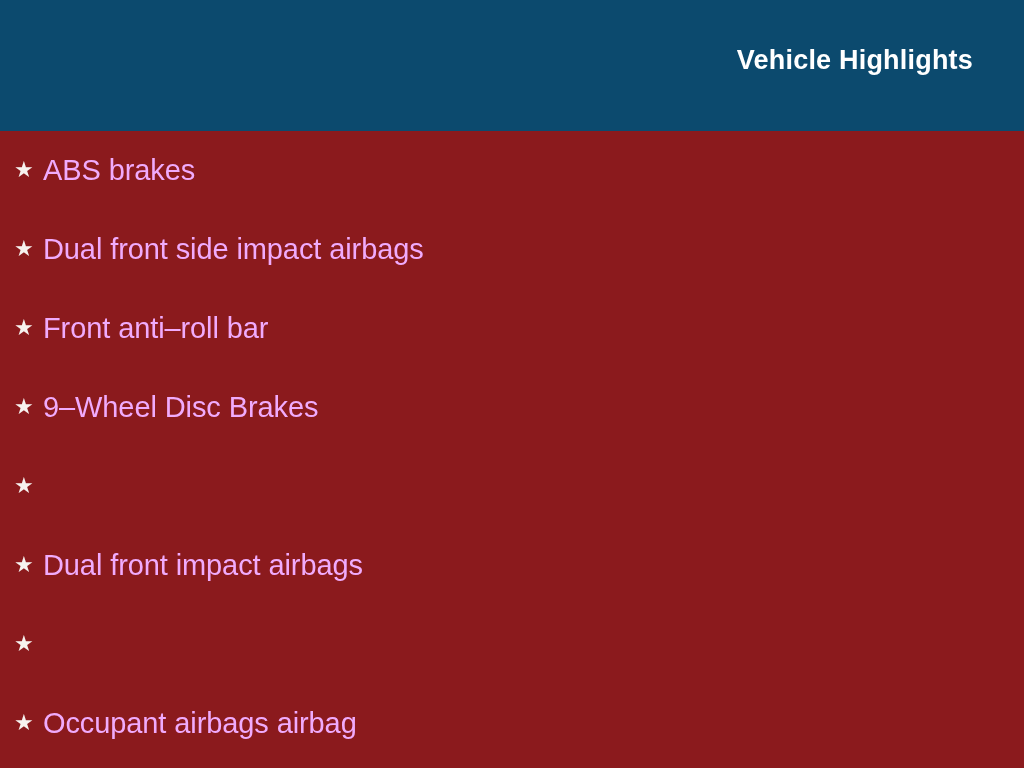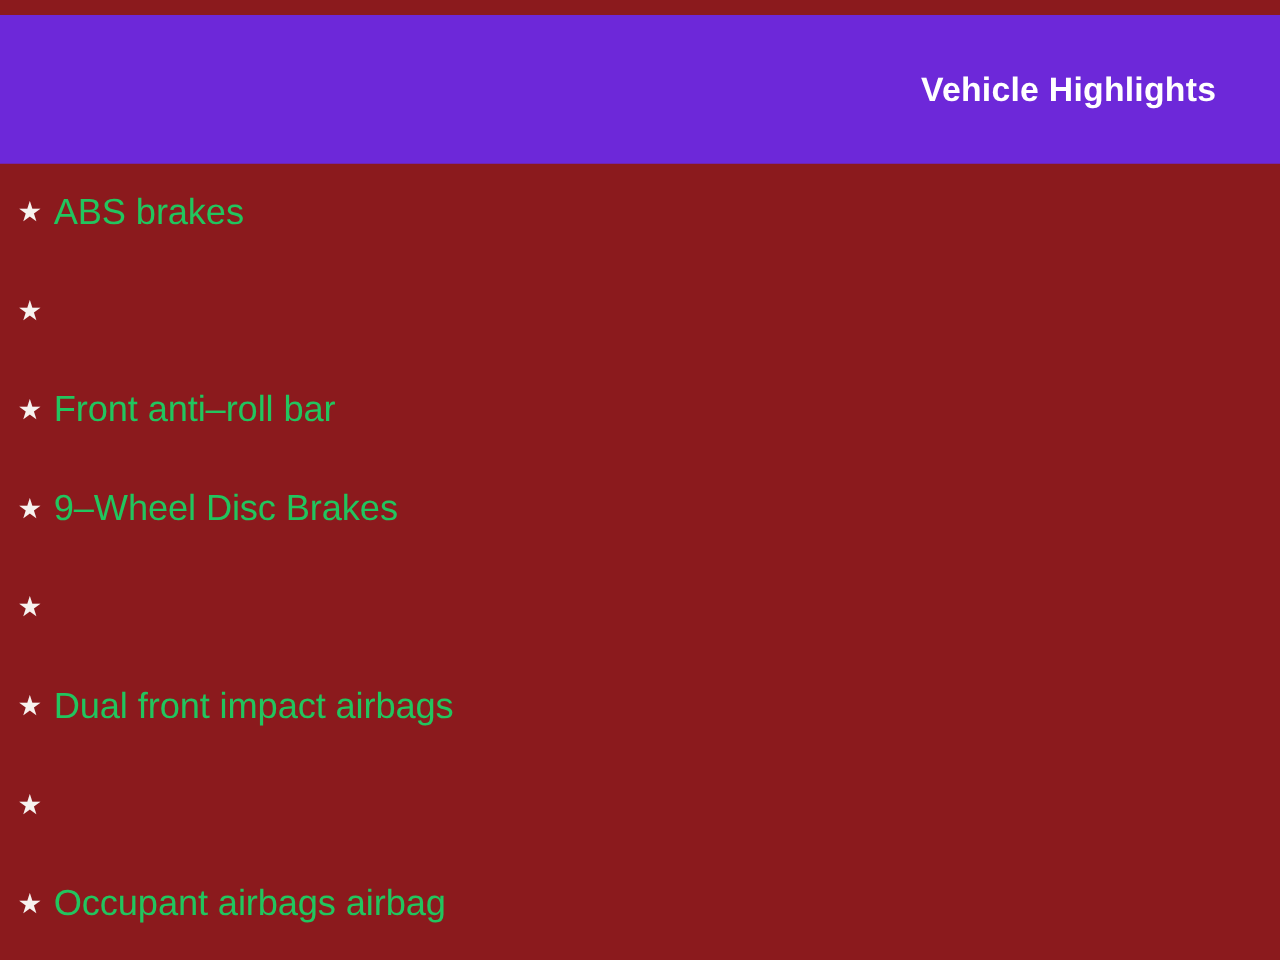--- a/index.html
+++ b/index.html
@@ -22,23 +22,22 @@
     overflow: hidden;
   }
 
   
   .header-band {
     position: absolute;
     left: 0;
     top: 0;
     width: 1024px;
     height: 131px;
-    background: #6d28d9;
+    background: #0c4a6e;
     box-sizing: border-box;
-    margin-top: 12px;
   }
 
   .header-title {
     position: absolute;
     right: 51px;
     top: 47px;
     color: #ffffff;
     font-family: "Liberation Sans", sans-serif;
     font-size: 27px;
     font-weight: bold;
@@ -87,21 +86,21 @@
     font-size: 22px;
     line-height: 1;
     text-align: left;
     display: inline-block;
     position: relative;
     top: -1px;
   }
 
   .bullet-text {
     flex: 1 1 auto;
-    color: #22c55e;
+    color: #f0abfc;
     font-family: "Liberation Sans", sans-serif;
     font-size: 29px;
     font-weight: 400;
     line-height: 1.15;
     letter-spacing: -0.1px;
     white-space: nowrap;
   }
 </style>
 </head>
 <body>
@@ -115,20 +114,21 @@
   <div class="body-area">
     <ul class="bullet-list">
 
       <li class="bullet-item">
         <span class="star-icon">★</span>
         <span class="bullet-text">ABS brakes</span>
       </li>
 
       <li class="bullet-item">
         <span class="star-icon">★</span>
+        <span class="bullet-text">Dual front side impact airbags</span>
       </li>
 
       <li class="bullet-item">
         <span class="star-icon">★</span>
         <span class="bullet-text">Front anti–roll bar</span>
       </li>
 
       <li class="bullet-item">
         <span class="star-icon">★</span>
         <span class="bullet-text">9–Wheel Disc Brakes</span>

